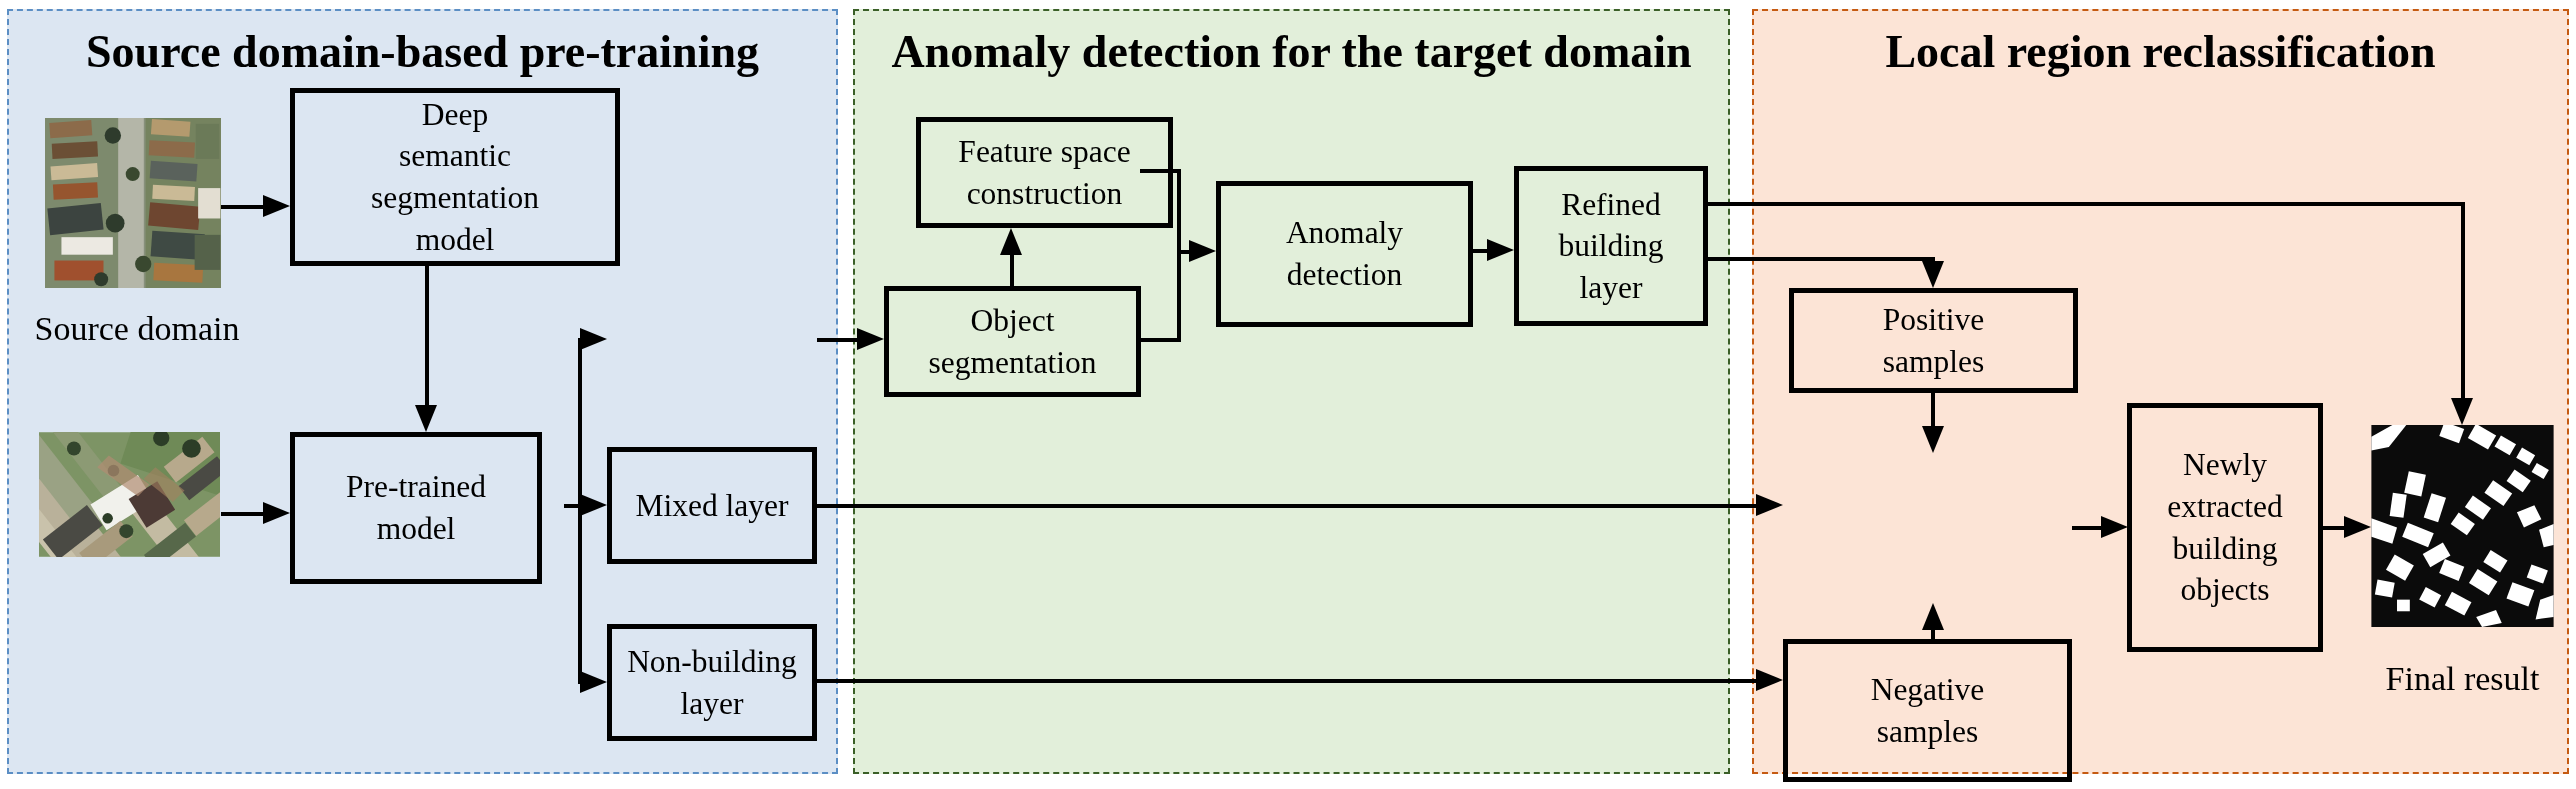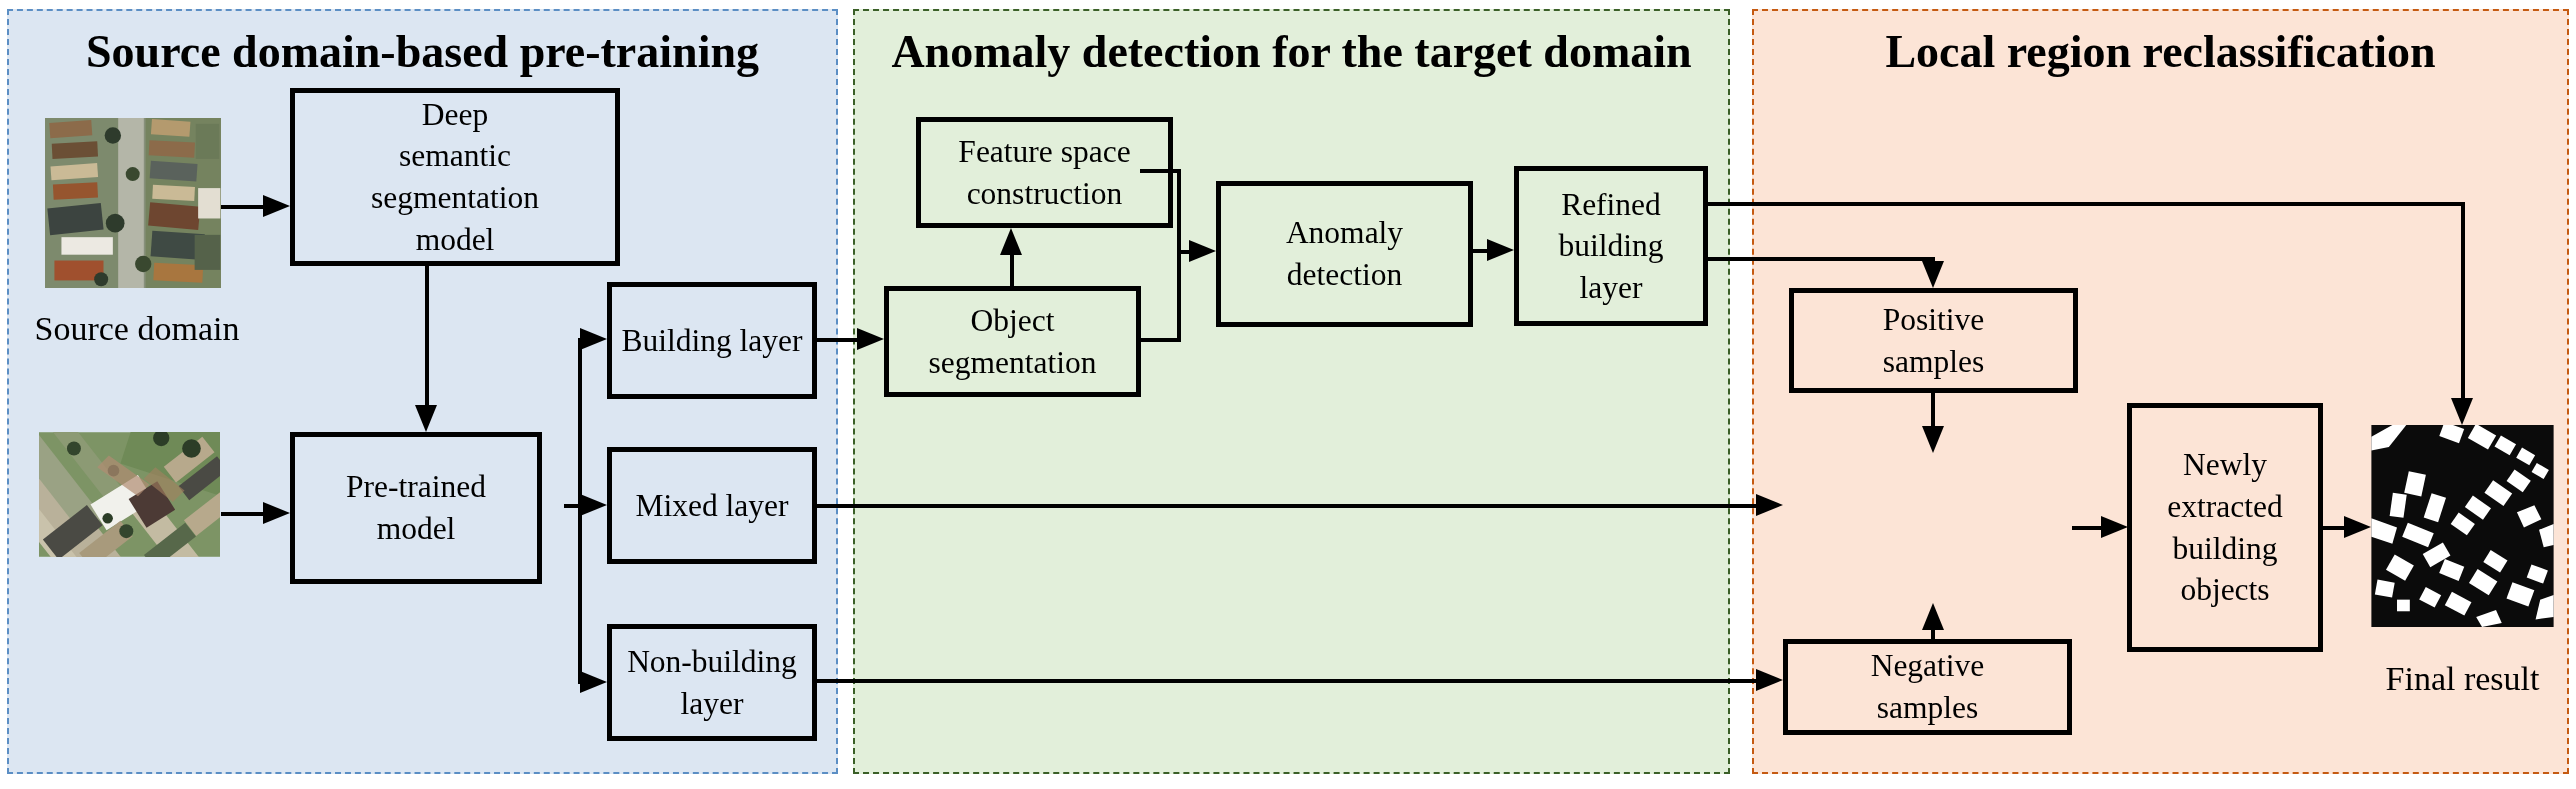--- a/index.html
+++ b/index.html
@@ -143,38 +143,37 @@
     </svg>
   </div>
   <div class="caption" style="left:2371px;top:660px;width:183px;">Final result</div>
 
   <div class="node" style="left:290px;top:88px;width:330px;height:178px;">Deep
 semantic
 segmentation
 model</div>
   <div class="node" style="left:290px;top:432px;width:252px;height:152px;">Pre-trained
 model</div>
-  <div class="node" style="left:607px;top:282px;width:210px;height:117px;">Building layer</div>
   <div class="node" style="left:607px;top:447px;width:210px;height:117px;">Mixed layer</div>
   <div class="node" style="left:607px;top:624px;width:210px;height:117px;">Non-building
 layer</div>
 
   <div class="node" style="left:884px;top:117px;width:257px;height:111px;margin-left:32px;">Feature space
 construction</div>
   <div class="node" style="left:884px;top:286px;width:257px;height:111px;">Object
 segmentation</div>
   <div class="node" style="left:1216px;top:181px;width:257px;height:146px;">Anomaly
 detection</div>
   <div class="node" style="left:1514px;top:166px;width:194px;height:160px;">Refined
 building
 layer</div>
 
   <div class="node" style="left:1789px;top:288px;width:289px;height:105px;">Positive
 samples</div>
-  <div class="node" style="left:1783px;top:639px;width:289px;height:96px;">Negative
+  <div class="node" style="left:1783px;top:639px;width:289px;height:143px;">Negative
 samples</div>
   <div class="node" style="left:2127px;top:403px;width:196px;height:249px;">Newly
 extracted
 building
 objects</div>
 
   <div class="hline" style="left:221px;top:205px;width:43px;height:3.5px;"></div>
   <div class="ah right" style="left:263px;top:195px;"></div>
 
   <div class="vline" style="left:425px;top:265px;width:3.5px;height:140px;"></div>

